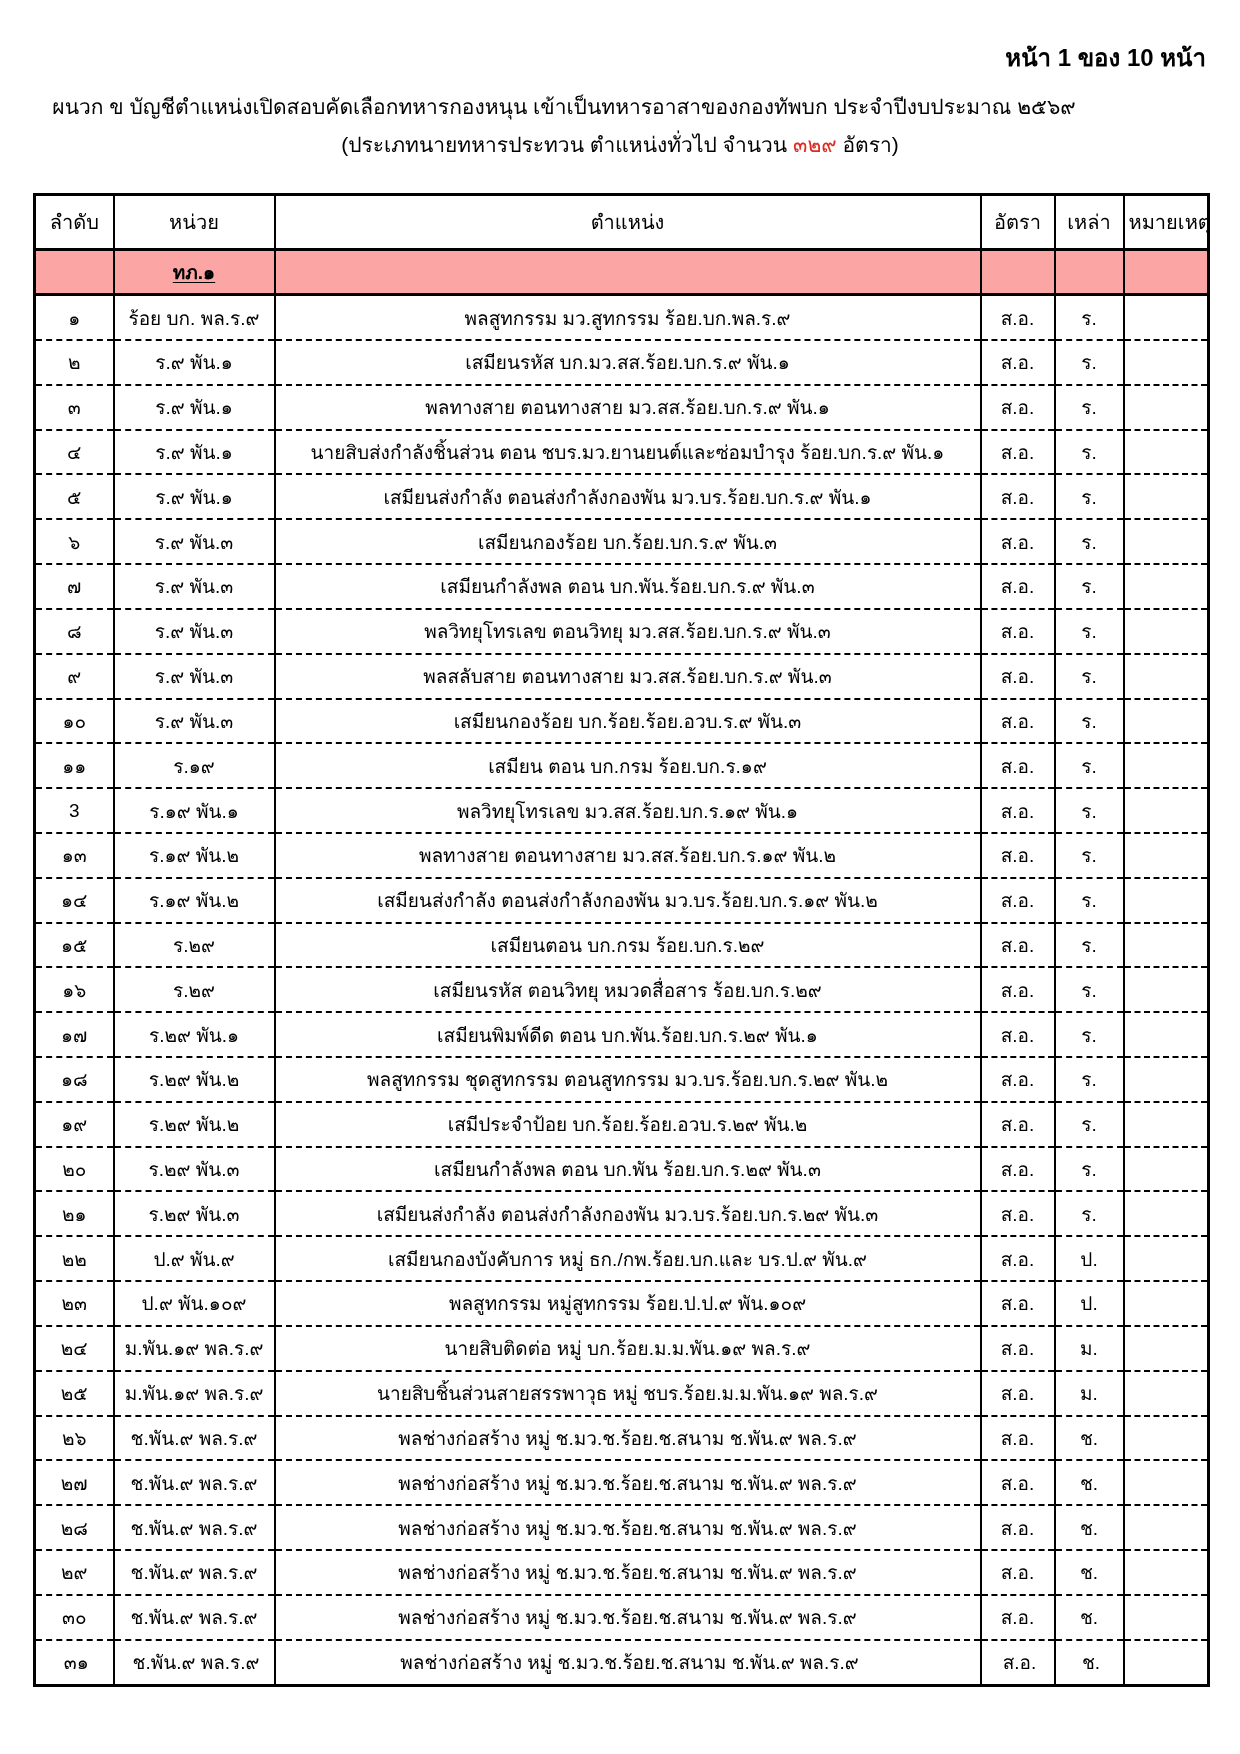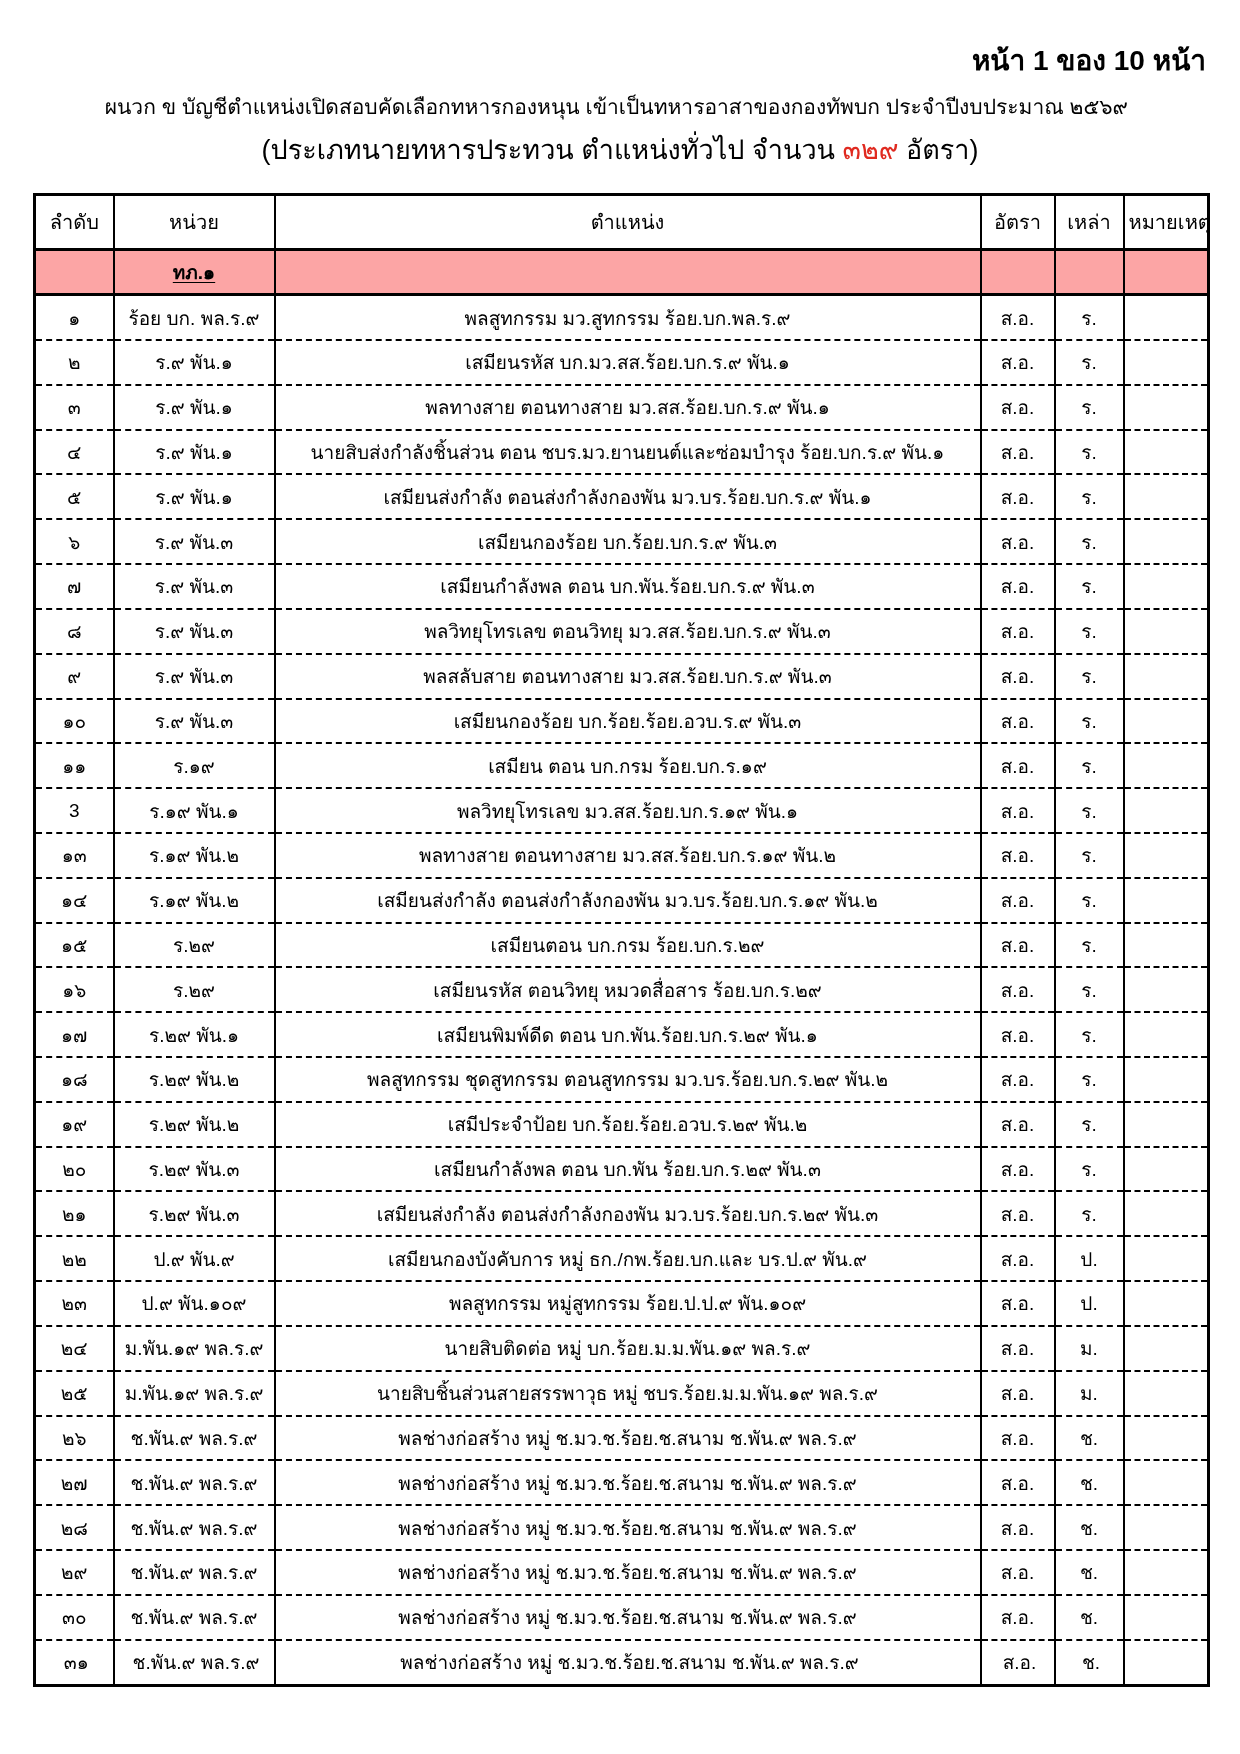--- a/index.html
+++ b/index.html
@@ -13,40 +13,40 @@
     position: relative;
     width: 1240px;
     height: 1754px;
     background: #ffffff;
     overflow: hidden;
   }
   .page-number {
     position: absolute;
     top: 38px;
     right: 34px;
-    font-size: 28px;
+    font-size: 24px;
     font-weight: 600;
     white-space: nowrap;
   }
   .doc-title {
     position: absolute;
     top: 90px;
     left: 0;
     width: 1128px;
-    text-align: right;
+    text-align: center;
     font-size: 21px;
     white-space: nowrap;
   }
   .doc-subtitle {
     position: absolute;
     top: 128px;
     left: 0;
     width: 1240px;
     text-align: center;
-    font-size: 27px;
+    font-size: 21px;
     white-space: nowrap;
   }
   table.positions {
     position: absolute;
     left: 33px;
     top: 193px;
     width: 1174px;
     height: 1494px;
     border-collapse: collapse;
     table-layout: fixed;

